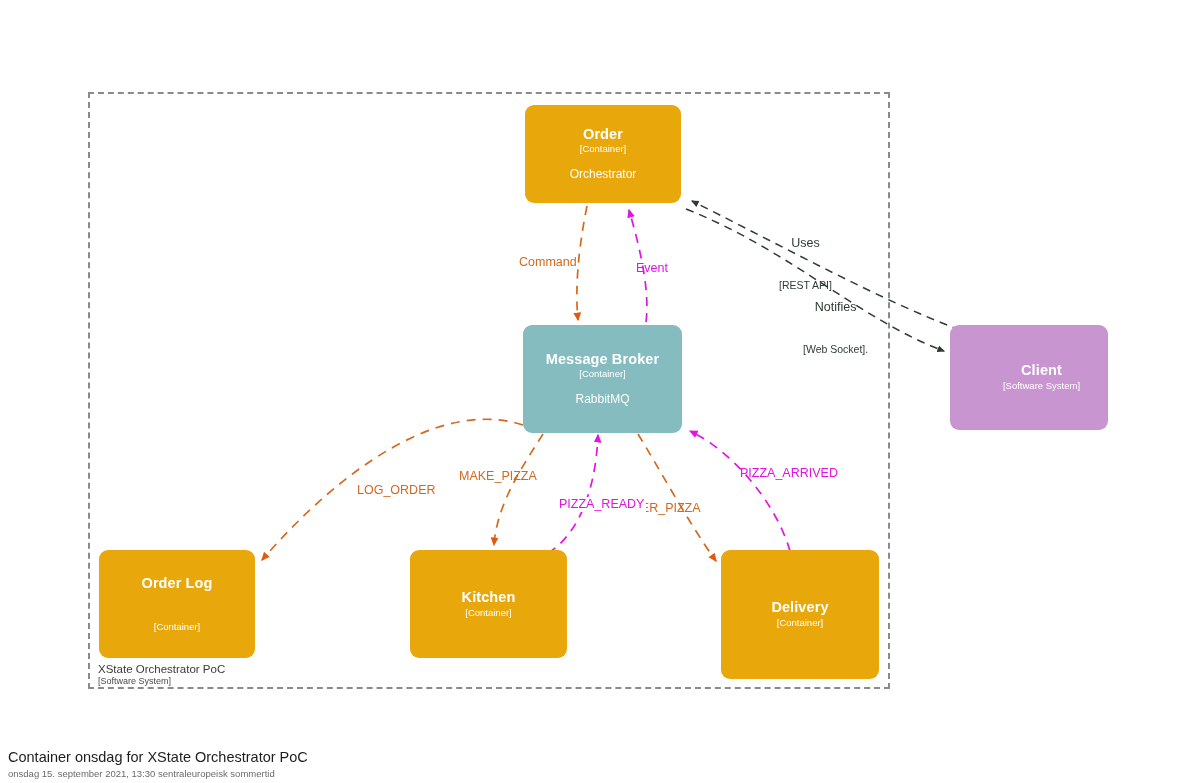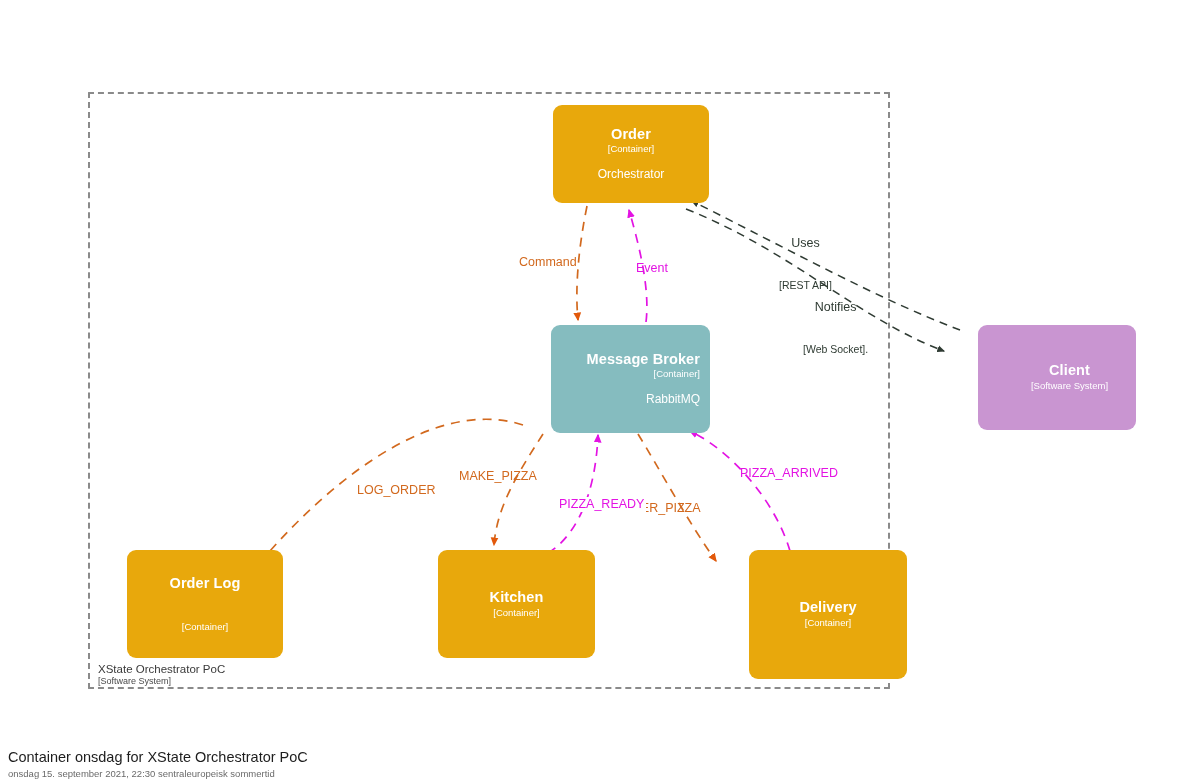--- a/index.html
+++ b/index.html
@@ -63,41 +63,40 @@
     position: absolute;
     box-sizing: border-box;
     border-radius: 9px;
     display: flex;
     flex-direction: column;
     align-items: center;
     justify-content: center;
     text-align: center;
     color: #ffffff;
     padding: 6px 10px;
-    margin-left: 28px;
   }
   .node .n-name {
     font-weight: bold;
     font-size: 14.5px;
     line-height: 1.15;
     letter-spacing: 0.1px;
   }
   .node .n-type {
     font-size: 9.5px;
     line-height: 1.3;
     margin-top: 1px;
   }
   .node .n-desc {
     font-size: 12px;
     line-height: 1.3;
     margin-top: 11px;
   }
 
   .node-order     { left: 525px; top: 105px;  width: 156px; height: 98px; }
-  .node-broker    { left: 523px; top: 325px;  width: 159px; height: 108px; align-items: flex-end; }
+  .node-broker    { left: 523px; top: 325px;  width: 159px; height: 108px; }
   .node-client    { left: 950px; top: 325px;  width: 158px; height: 105px; padding-left: 35px; }
   .node-orderlog  { left: 99px;  top: 550px;  width: 156px; height: 108px; gap: 28px; }
   .node-kitchen   { left: 410px; top: 550px;  width: 157px; height: 108px; }
   .node-delivery  { left: 721px; top: 550px;  width: 158px; height: 129px; }
 
   
   .edge-label {
     position: absolute;
     font-size: 12.5px;
     white-space: nowrap;
@@ -235,16 +234,16 @@
   <div class="edge-label lbl-orange" style="left:459px; top:469px;">MAKE_PIZZA</div>
 
   <div class="edge-label lbl-orange lbl-deliver-pizza" style="left:629px; top:501px;">IVER_PIZZA</div>
 
   <div class="edge-label lbl-magenta lbl-pizza-ready" style="left:559px; top:497px;">PIZZA_READY</div>
 
   <div class="edge-label lbl-magenta" style="left:709px; top:466px;margin-left:31px;">PIZZA_ARRIVED</div>
 
   <div class="footer">
     <div class="f-title">Container onsdag for XState Orchestrator PoC</div>
-    <div class="f-sub">onsdag 15. september 2021, 22:30 sentraleuropeisk sommertid</div>
+    <div class="f-sub">onsdag 15. september 2021, 13:30 sentraleuropeisk sommertid</div>
   </div>
 
 </div>
 
 </body></html>

